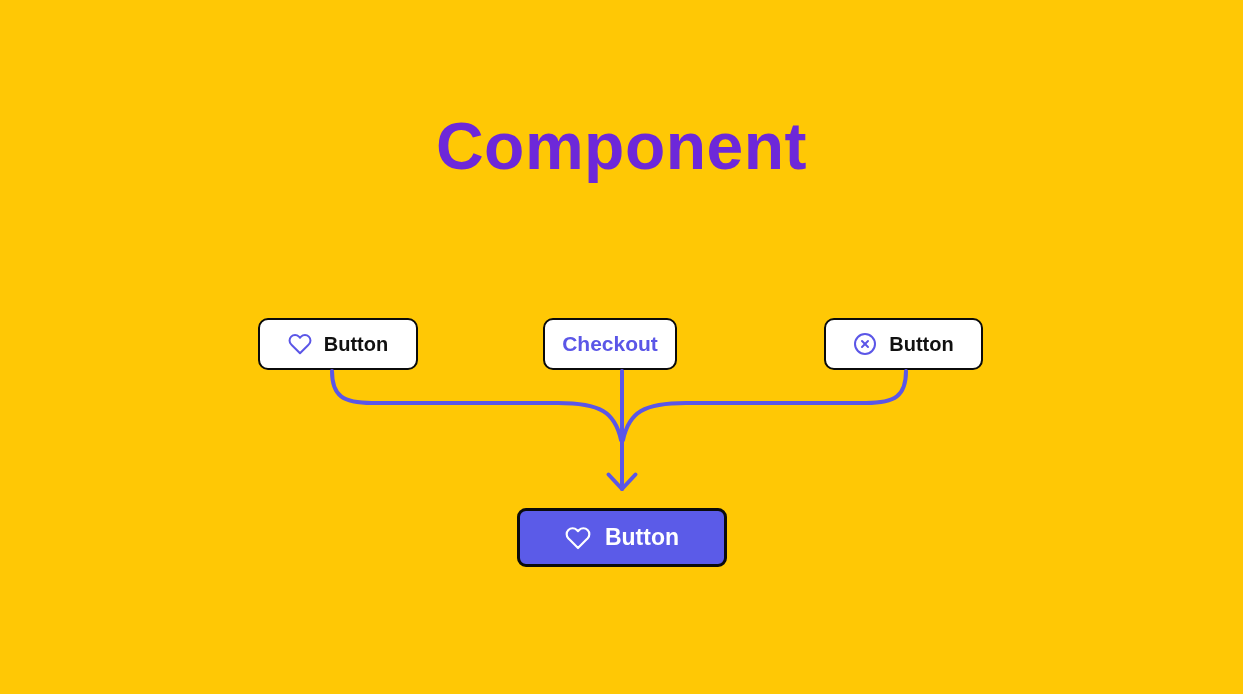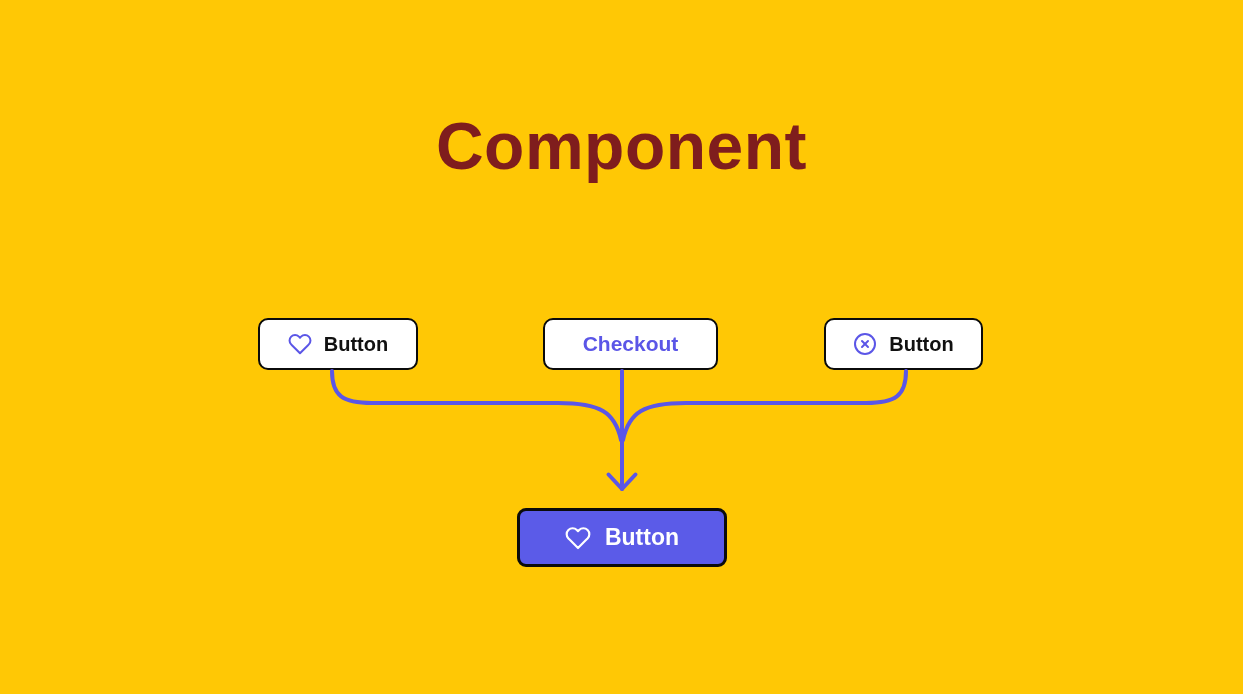--- a/index.html
+++ b/index.html
@@ -16,21 +16,21 @@
   }
   .title {
     position: absolute;
     top: 110px;
     left: 0;
     width: 100%;
     text-align: center;
     font-size: 66px;
     line-height: 1.1;
     font-weight: 700;
-    color: #7f1d1d;
+    color: #6d28d9;
     letter-spacing: 0.5px;
   }
   .node {
     position: absolute;
     box-sizing: border-box;
     background: #ffffff;
     border: 2.5px solid #0b0b0b;
     border-radius: 10px;
     display: flex;
     align-items: center;
@@ -43,21 +43,21 @@
   }
   .node .icon {
     display: flex;
     align-items: center;
     justify-content: center;
   }
   .node .icon svg {
     display: block;
   }
   #node-left   { left: 258px; top: 318px; width: 160px; height: 52px; }
-  #node-middle { left: 543px; top: 318px; width: 175px; height: 52px; }
+  #node-middle { left: 543px; top: 318px; width: 134px; height: 52px; }
   #node-right  { left: 824px; top: 318px; width: 159px; height: 52px; }
   #node-middle .label { color: #5B56E7; font-size: 21px; }
   #node-bottom {
     left: 517px; top: 508px; width: 210px; height: 59px;
     background: #5B5BE8;
     border: 3px solid #0b0b0b;
     border-radius: 9px;
     color: #ffffff;
     font-size: 23px;
     gap: 14px;

